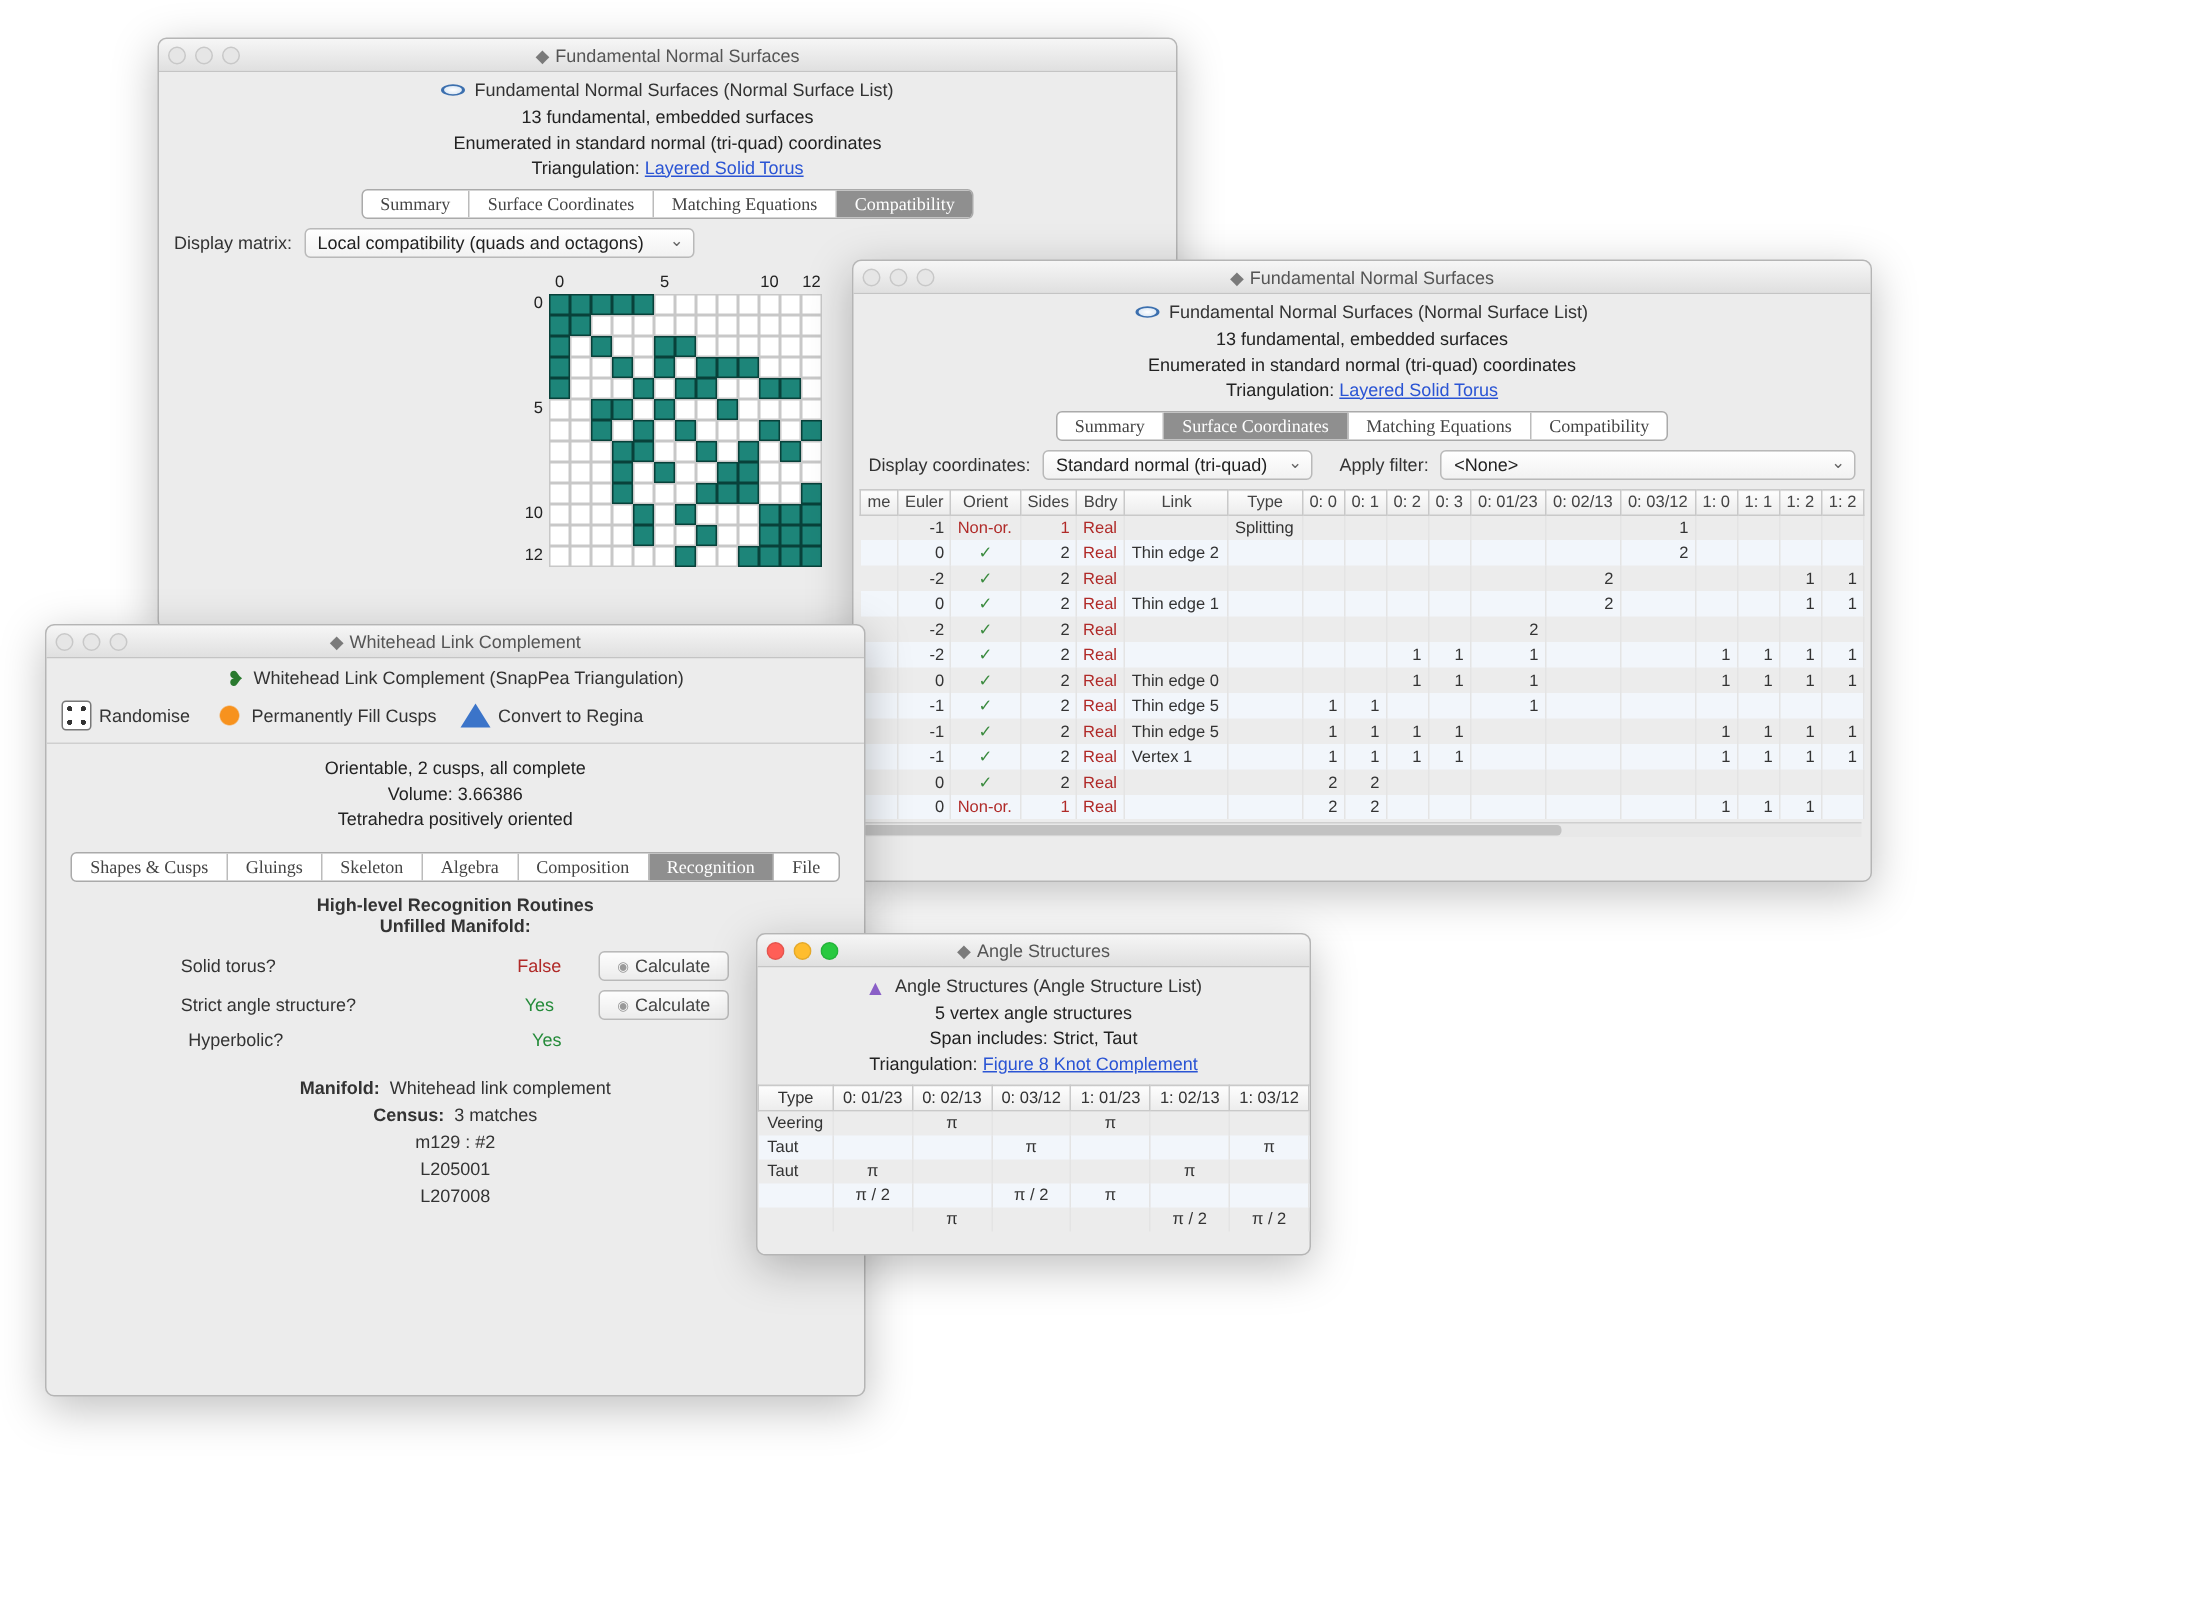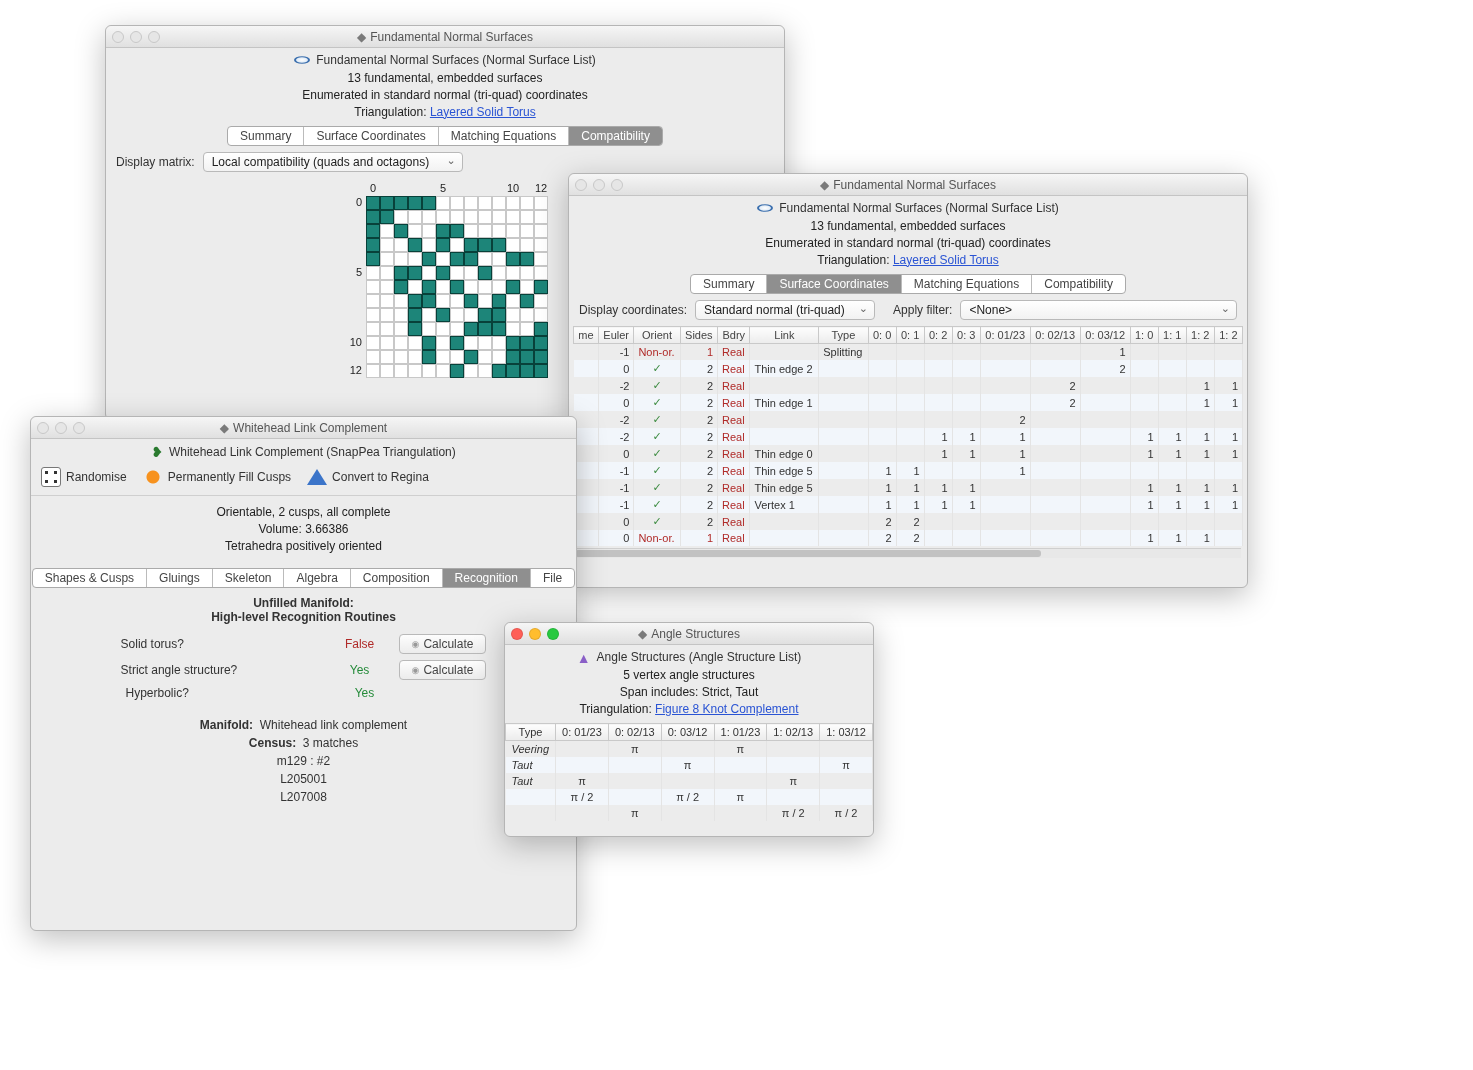--- a/index.html
+++ b/index.html
@@ -35,21 +35,21 @@
   .dot { width:12px; height:12px; border-radius:50%; border:1px solid rgba(0,0,0,.1);}
   .dot.r{background:#ff5f57;} .dot.y{background:#ffbd2e;} .dot.g{background:#28c940;}
   .dot.grey{background:#e6e6e6;border:1px solid #c8c8c8;}
   .title { position:absolute; left:0; right:0; text-align:center; font-size:12px; color:#555; pointer-events:none; }
   .title .dia { color:#7a7a7a; margin-right:4px; }
   .subheader { text-align:center; padding:5px 0 3px; color:#333; display:flex; align-items:center; justify-content:center; gap:6px;}
   .subheader .ic { width:16px;height:14px;display:inline-block;border:2px solid #3b6fae;border-radius:50%;transform:scaleY(.55);background:radial-gradient(#fff,#cfe0f2);}
   .summary { text-align:center; font-size:12px; color:#222; line-height:1.4; padding-bottom:6px;}
   .link { color:#2a54d4; text-decoration:underline; cursor:pointer; }
   .tabs { display:flex; justify-content:center; }
-  .tabbar { display:flex; border:1px solid #aaa; border-radius:4px; overflow:hidden; background:#fff; height:20px;}
+  .tabbar { display:flex; border:1px solid #aaa; border-radius:4px; overflow:hidden; background:#fff; height:20px;font-family:Liberation Serif, serif;}
   .tab { padding:2px 12px; font-size:12px; color:#444; border-right:1px solid #bbb; cursor:default; display:flex;align-items:center;}
   .tab:last-child{border-right:none;text-align:center;}
   .tab.active { background:#8f8f8f; color:#fff;}
   .row { display:flex; align-items:center; gap:8px; padding:6px 10px; }
   .select { background:linear-gradient(#fff,#f2f2f2); border:1px solid #b9b9b9; border-radius:4px; padding:2px 22px 2px 8px; font-size:12px; position:relative; color:#222; height:20px; display:flex;align-items:center;}
   .select::after{content:"⌄"; position:absolute; right:6px; top:1px; color:#666; font-size:11px;}
   .grid-wrap { padding:4px 10px 10px; }
   .matrix { display:grid; grid-template-columns: 24px repeat(13,14px); grid-auto-rows:14px; gap:0;}
   .matrix .spacer{grid-column:1;}
   .matrix .collabel{font-size:11px;color:#222;text-align:center;grid-row:1;}
@@ -83,21 +83,21 @@
   .recog-row .lbl{width:160px;text-align:left;}
   .recog-row .val{width:50px;text-align:center;margin-left:40px;}
   .btn{border:1px solid #b9b9b9;border-radius:4px;background:linear-gradient(#fdfdfd,#ececec);padding:2px 12px;font-size:12px;color:#444;display:inline-flex;align-items:center;gap:4px;}
   .btn::before{content:"◉";font-size:9px;color:#999;}
   .mani{text-align:center;margin-top:16px;line-height:1.5;}
   
   .atbl{width:100%;border-collapse:collapse;font-size:11px;}
   .atbl th{background:linear-gradient(#fdfdfd,#ececec);border:1px solid #c9c9c9;padding:2px 6px;font-weight:normal;}
   .atbl td{border-right:1px solid #e4e4e4;padding:2px 6px;text-align:center;}
   .atbl tr.alt td{background:#f2f6fb;}
-  .atbl td:first-child{text-align:left;font-style:italic;}
+  .atbl td:first-child{text-align:left;}
   .tick{color:#3a8a3e;}
   .leaf{color:#2a7a2f;font-size:14px;}
   .violet{width:14px;height:14px;display:inline-block;}
   .violet::before{content:"▲";color:#8a5fc7;font-size:14px;}
 </style>
 </head>
 <body>
 
 <div class="window" id="w1" style="left:105px;top:25px;width:680px;height:395px;">
   <div class="titlebar">
@@ -680,22 +680,22 @@
         <div class="tab">Gluings</div>
         <div class="tab">Skeleton</div>
         <div class="tab">Algebra</div>
         <div class="tab">Composition</div>
         <div class="tab active">Recognition</div>
         <div class="tab">File</div>
       </div>
     </div>
   <div class="recog">
     <div class="hdr">
+      <div>High-level Recognition Routines</div>
       <div>Unfilled Manifold:</div>
-      <div>High-level Recognition Routines</div>
     </div>
     <div class="recog-row">
       <span class="lbl">Solid torus?</span>
       <span class="val red">False</span>
       <span class="btn">Calculate</span>
     </div>
     <div class="recog-row">
       <span class="lbl">Strict angle structure?</span>
       <span class="val green">Yes</span>
       <span class="btn">Calculate</span>

